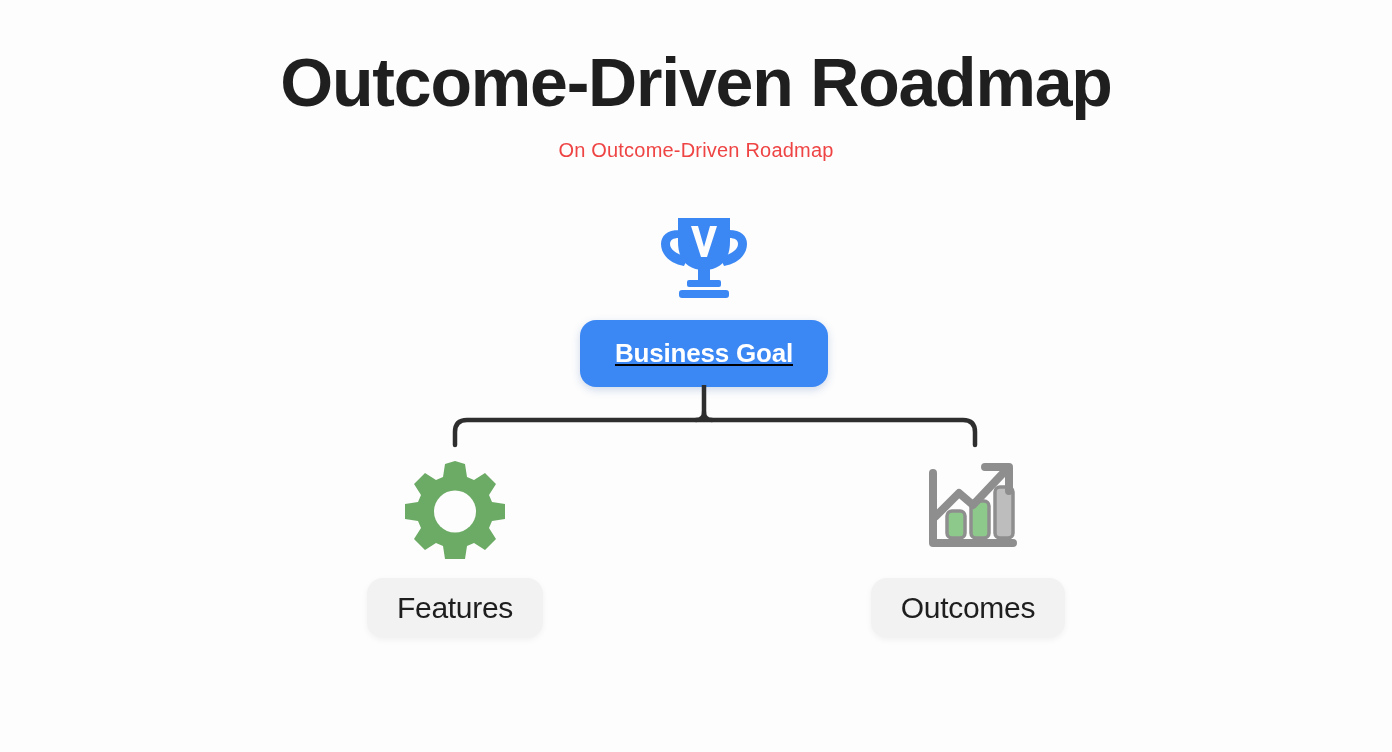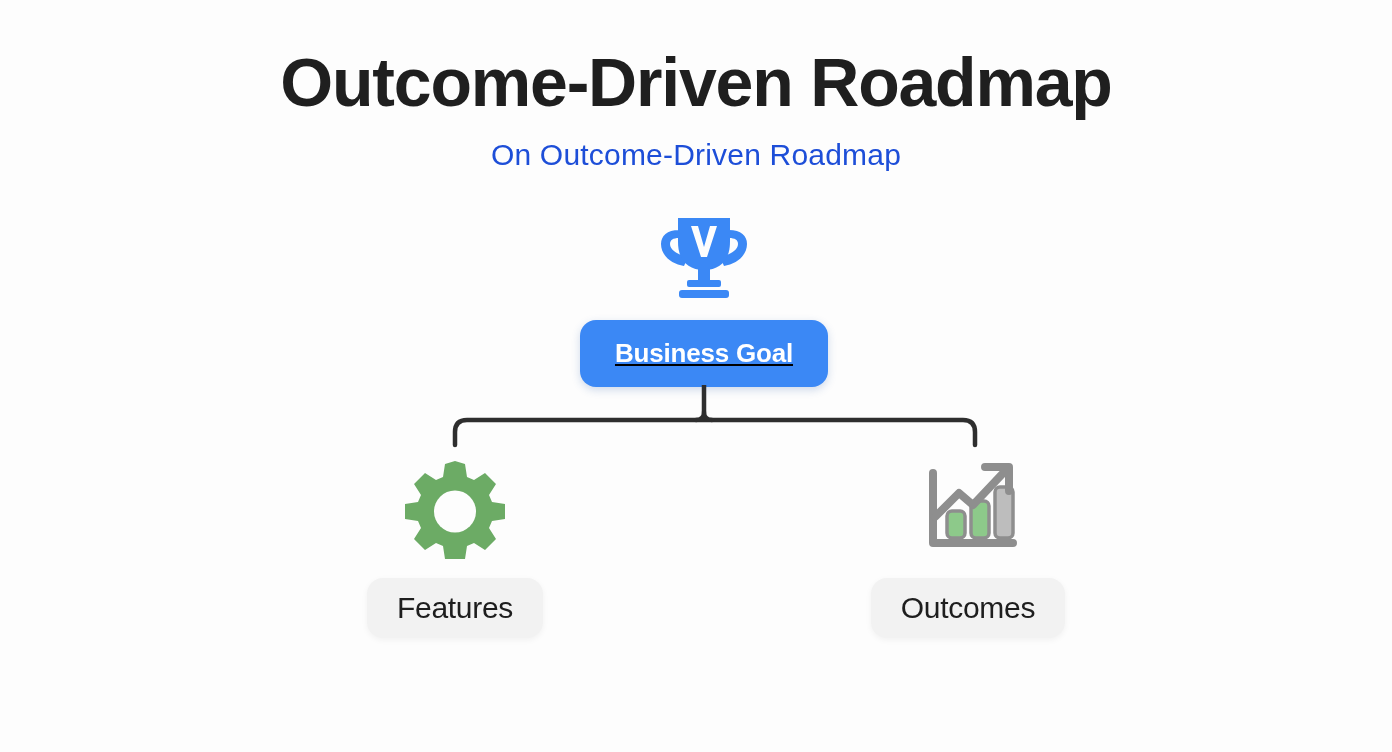--- a/index.html
+++ b/index.html
@@ -35,23 +35,23 @@
     font-size: 68px;
     font-weight: bold;
     color: #1f1f1f;
     letter-spacing: -1.2px;
     line-height: 1.0;
     margin: 0;
     white-space: nowrap;
   }
   .subtitle {
     margin-top: 24px;
-    font-size: 30px;
+    font-size: 20px;
     font-weight: normal;
-    color: #1d4ed8;
+    color: #ef4444;
     letter-spacing: 0.2px;
     line-height: 1.0;
     white-space: nowrap;
   }
 
   
   .diagram {
     position: absolute;
     left: 0;
     top: 0;

